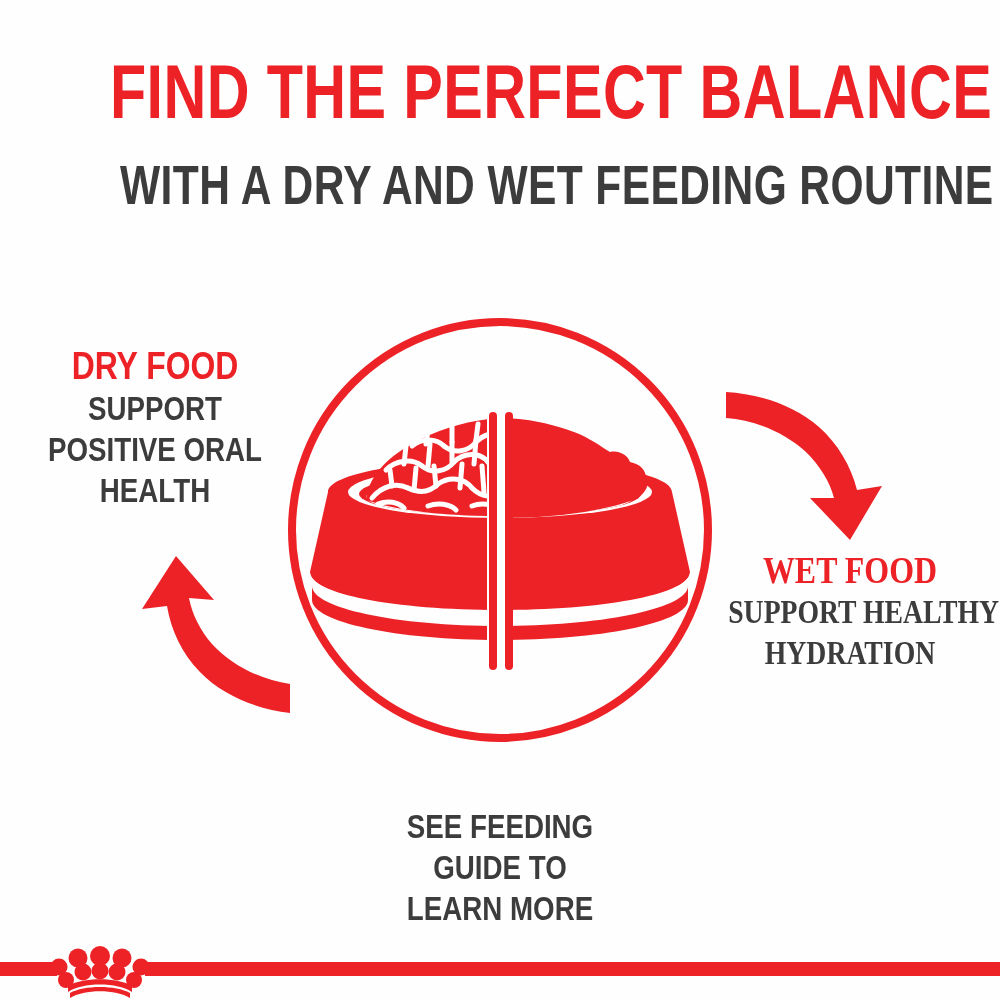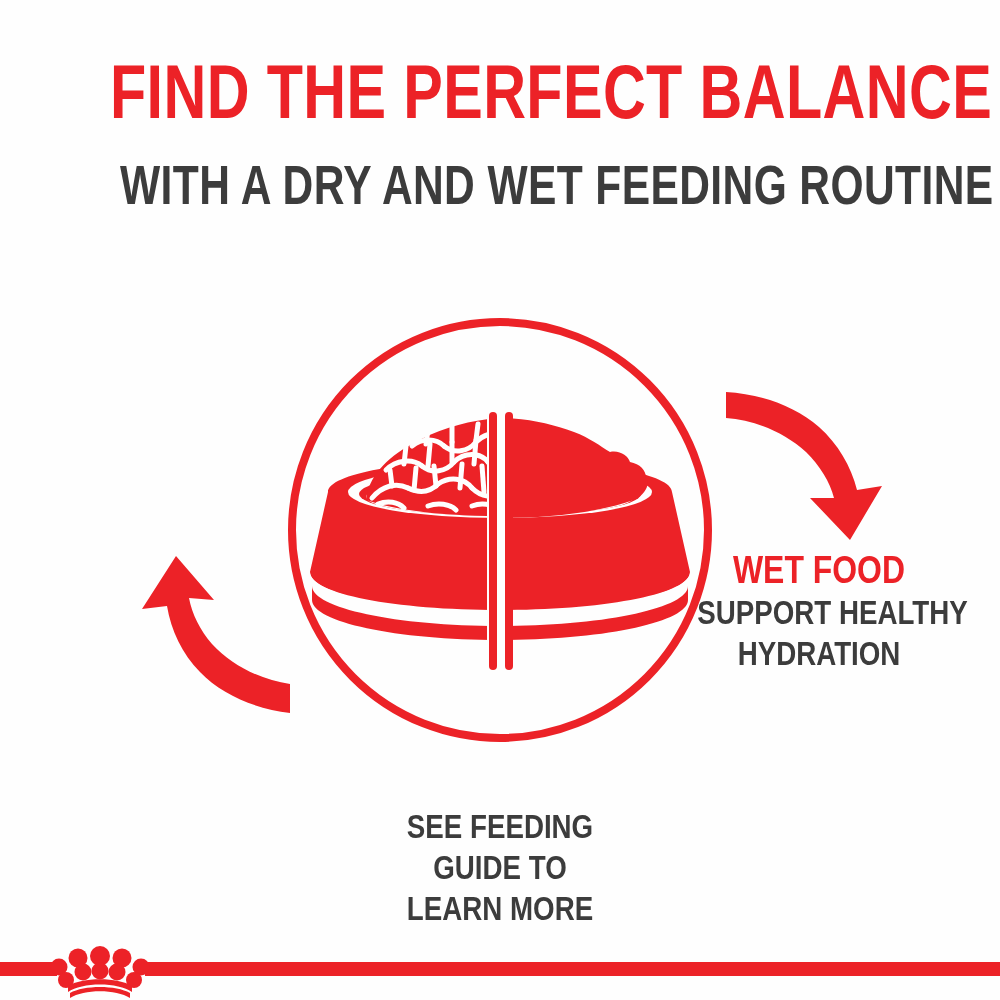--- a/index.html
+++ b/index.html
@@ -75,23 +75,24 @@
     letter-spacing: 0px;
     transform: scaleX(0.84);
     white-space: nowrap;
   }
   #dry-block {
     left: 10px;
     top: 344px;
     width: 290px;
   }
   #wet-block {
-    left: 674px;
+    left: 705px;
     top: 548px;
     width: 290px;
+    font-family: Liberation Serif, serif;
   }
 
   
   #footer-cta {
     position: absolute;
     left: 300px;
     top: 806px;
     width: 400px;
     text-align: center;
     color: #3c3c3c;
@@ -251,20 +252,26 @@
              C 754 420, 784 432, 806 452
              C 820 466, 830 482, 834 498
              L 810 498
              L 850 540
              L 882 486
              L 857 490
              C 851 466, 838 444, 819 427
              C 795 406, 761 394, 726 392 Z" fill="#ec2227"></path>
   </svg>
 
+  <div class="side-block" id="dry-block">
+    <div class="cat">DRY FOOD</div>
+    <div class="desc">SUPPORT</div>
+    <div class="desc">POSITIVE ORAL</div>
+    <div class="desc">HEALTH</div>
+  </div>
 
   <div class="side-block" id="wet-block">
     <div class="cat">WET FOOD</div>
     <div class="desc">SUPPORT HEALTHY</div>
     <div class="desc">HYDRATION</div>
   </div>
 
   <div id="footer-cta">
     <div>SEE FEEDING</div>
     <div>GUIDE TO</div>

